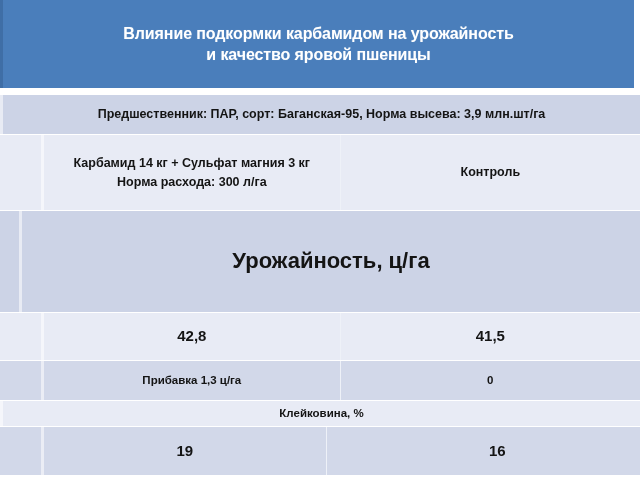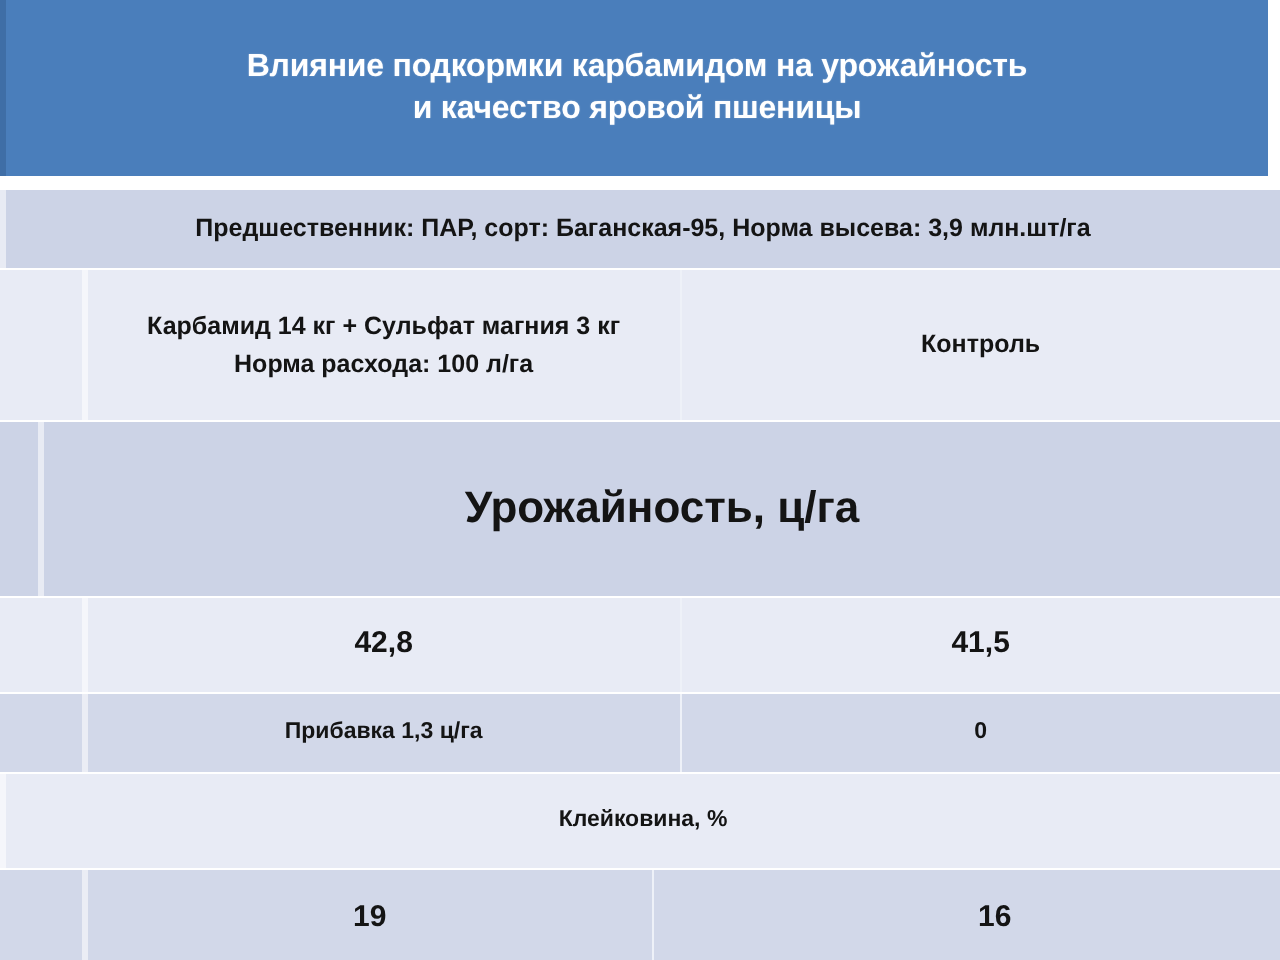--- a/index.html
+++ b/index.html
@@ -93,24 +93,24 @@
   .t-sub    { font-size: 12.5px; font-weight: bold; line-height: 1.3; }
   .t-treat  { font-size: 12.5px; font-weight: bold; line-height: 1.45; }
   .t-head   { font-size: 22px;   font-weight: bold; line-height: 1.2; }
   .t-big    { font-size: 15px;   font-weight: bold; line-height: 1.1; }
   .t-small  { font-size: 11.5px; font-weight: bold; line-height: 1.2; }
   .t-mid    { font-size: 12.5px; font-weight: bold; line-height: 1.2; }
 
   
   .h-sub    { height: 40px; }
   .h-treat  { height: 76px; }
-  .h-head   { height: 88px; padding-left: 19px; }
+  .h-head   { height: 102px; padding-left: 19px; }
   .h-val    { height: 48px; }
   .h-gain   { height: 40px; }
-  .h-qual   { height: 48px; }
+  .h-qual   { height: 26px; }
   .h-qval   { height: 48px; }
 
   .edge-right {
     position: absolute;
     right: 0;
     top: 0;
     width: 6px;
     height: 88px;
     background: #ffffff;
   }
@@ -131,21 +131,21 @@
   <div class="table">
 
     <div class="row fill-a h-sub">
       <div class="cell cell-full t-sub">Предшественник: ПАР, сорт: Баганская-95, Норма высева: 3,9 млн.шт/га</div>
     </div>
 
     <div class="row fill-b h-treat">
       <div class="cell cell-left t-treat">
         <div>
           <div>Карбамид 14 кг + Сульфат магния 3 кг</div>
-          <div>Норма расхода: 100 л/га</div>
+          <div>Норма расхода: 300 л/га</div>
         </div>
       </div>
       <div class="cell cell-right t-mid">Контроль</div>
     </div>
 
     <div class="row fill-a h-head">
       <div class="cell cell-full t-head">Урожайность, ц/га</div>
     </div>
 
     <div class="row fill-b h-val">

